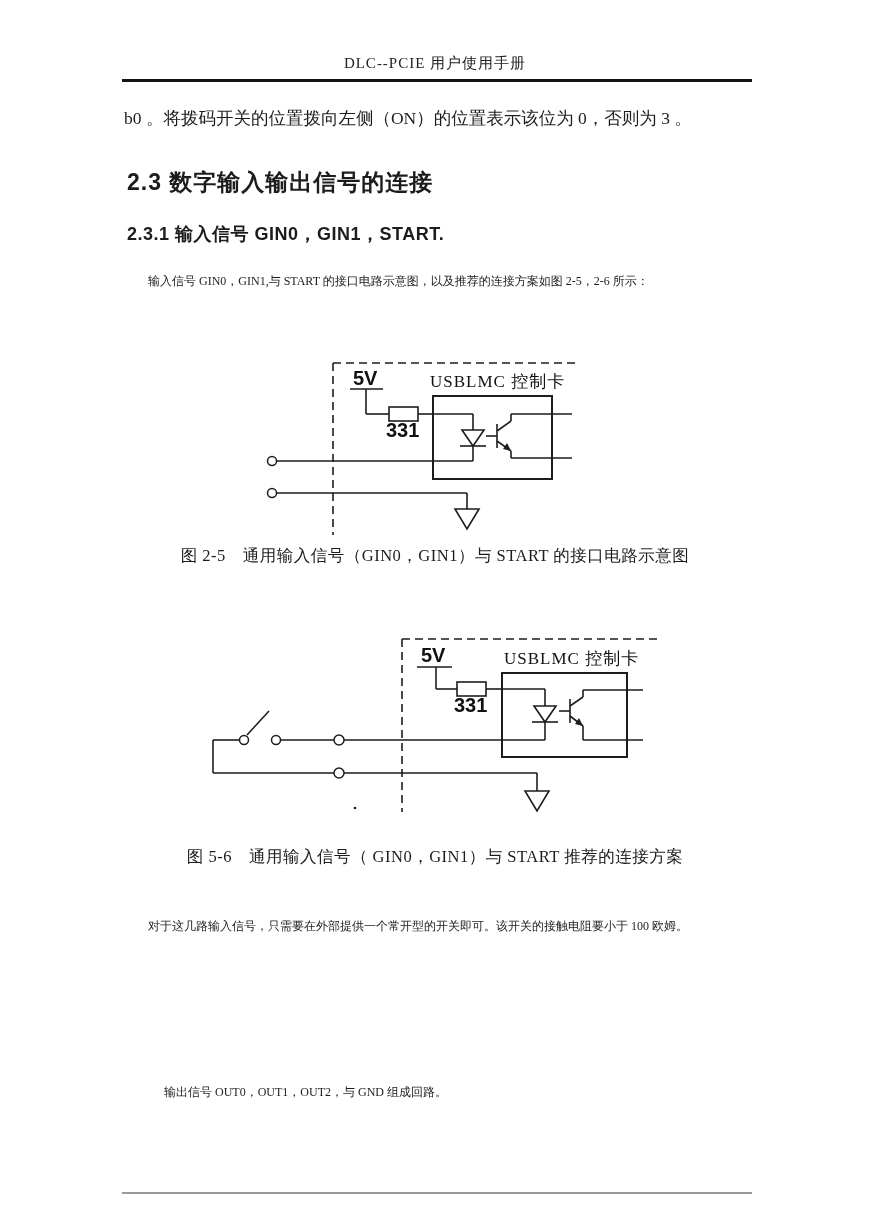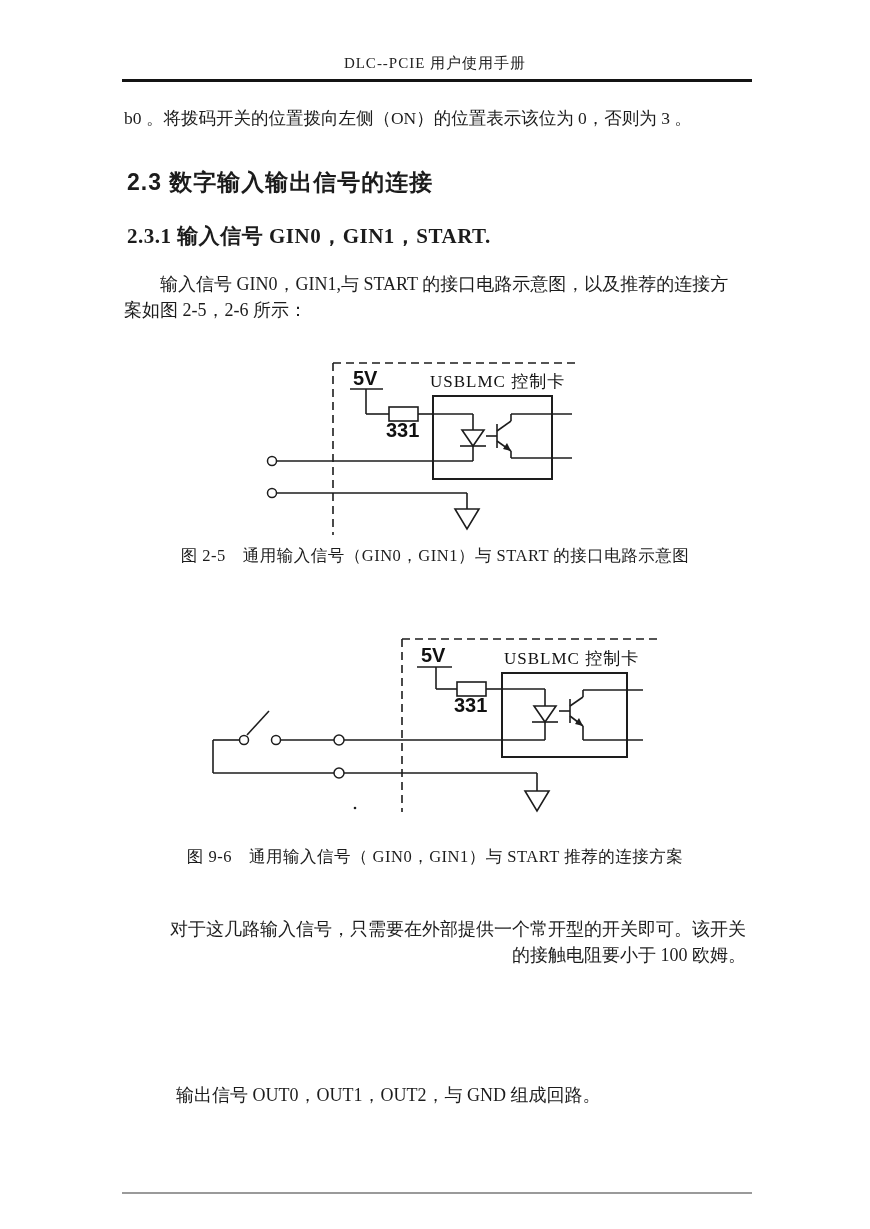--- a/index.html
+++ b/index.html
@@ -13,28 +13,28 @@
     top:54px;left:0;width:870px;text-align:center;
     font-size:15px;letter-spacing:1px;color:#222;
   }
   .header-rule{top:79px;left:122px;width:630px;height:3px;background:#141414;}
   .note{top:105px;left:124px;width:625px;font-size:17.5px;line-height:26px;}
   .h1{
     top:151px;left:127px;font-size:23px;font-weight:bold;
     font-family:"Liberation Sans","DejaVu Sans",sans-serif;letter-spacing:1px;margin-top:16px;
   }
   .h2{
-    font-size:21px;font-weight:bold;letter-spacing:0.5px;
-    font-family:Liberation Serif, serif;
+    font-size:18px;font-weight:bold;letter-spacing:0.5px;
+    font-family:Liberation Sans, sans-serif;
   }
   .h2-231{top:222px;left:127px;}
   .h2-232{top:1014px;left:127px;}
-  .para{font-size:18px;line-height:26px;text-indent:2em;}
+  .para{font-size:12px;line-height:20px;text-indent:2em;}
   .para-intro{top:271px;left:124px;width:622px;}
-  .para-switch{top:916px;left:124px;width:622px;text-align:right;}
+  .para-switch{top:916px;left:124px;width:622px;}
   .para-output{top:1066px;left:124px;width:640px;}
   .caption{left:0;width:870px;text-align:center;font-size:16.5px;letter-spacing:0.5px;}
   .caption-25{top:545px;text-align:center;}
   .caption-26{top:846px;}
   .fig{overflow:visible;}
   .fig line,.fig rect,.fig polygon,.fig path,.fig circle{
     stroke:#1d1d1d;fill:none;stroke-width:1.6;
   }
   .fig .dash{stroke-dasharray:8,5;stroke-width:1.6;}
   .fig .thick{stroke-width:2;}
@@ -160,21 +160,21 @@
       <line x1="388" y1="62" x2="448" y2="62"></line>
       <line x1="388" y1="112" x2="448" y2="112"></line>
       <line x1="342" y1="145" x2="342" y2="163"></line>
     </g>
     <circle cx="144" cy="112" r="5"></circle>
     <circle cx="144" cy="145" r="5"></circle>
     <polygon points="330,163 354,163 342,183"></polygon>
     <circle class="solid" cx="160" cy="180" r="1.3" style="stroke:none"></circle>
   </svg>
 
-  <div class="abs caption caption-26">图 9-6　通用输入信号（ GIN0，GIN1）与 START 推荐的连接方案</div>
+  <div class="abs caption caption-26">图 5-6　通用输入信号（ GIN0，GIN1）与 START 推荐的连接方案</div>
 
   <p class="abs para para-switch" style="margin:0;">对于这几路输入信号，只需要在外部提供一个常开型的开关即可。该开关的接触电阻要小于 100 欧姆。</p>
 
 
   <p class="abs para para-output" style="margin:16px;">输出信号 OUT0，OUT1，OUT2，与 GND 组成回路。</p>
 
   <div class="abs bottom-rule"></div>
 
 </div>
 

